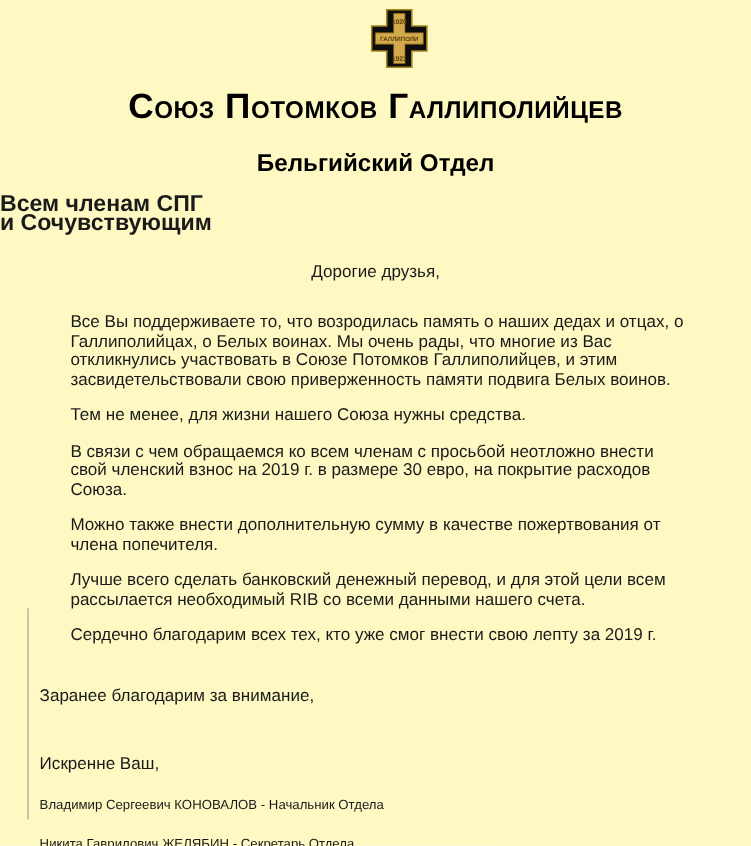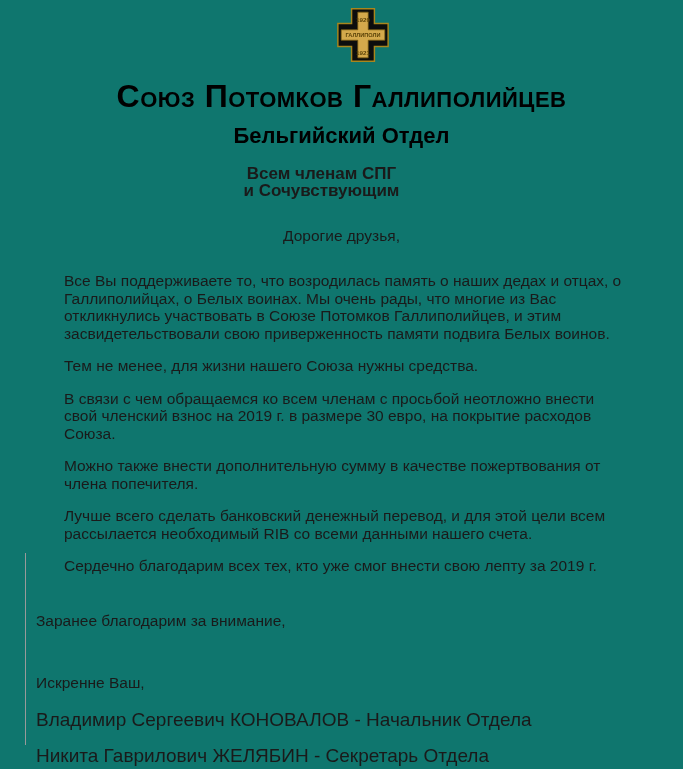--- a/index.html
+++ b/index.html
@@ -1,49 +1,49 @@
 <!DOCTYPE html>
 <html><head>
 <meta charset="utf-8">
 <style>
   html,body{margin:0;padding:0;}
   body{
     width:683px;height:769px;background:#ffffff;
     font-family:"Liberation Sans","DejaVu Sans",sans-serif;
     color:#1a1a1a;
   }
-  .page{position:relative;width:683px;height:769px;overflow:hidden;background:#0f766e;}
+  .page{position:relative;width:683px;height:769px;overflow:hidden;background:#fef9c3;}
 
   .emblem{
     width:52px;height:54px;
     margin:8px auto 0 auto;
     transform:translateX(21px);
   }
 
   .org-title{
     margin:16px 0 0 0;
     text-align:center;
     font-size:32px;
     font-weight:bold;
     font-variant:small-caps;
     letter-spacing:0.5px;
     color:#000000;
   }
   .org-subtitle{
-    margin:8px 0 0 0;
+    margin:20px 0 0 0;
     text-align:center;
     font-size:22px;
     font-weight:bold;
     color:#000000;
   }
 
   .recipient{
     margin:16px 40px 0 0;
-    text-align:center;
-    font-size:17px;
+    text-align:left;
+    font-size:21px;
     font-weight:bold;
     line-height:17px;
   }
 
   .salutation{
     margin:28px 0 0 0;
     text-align:center;
     font-size:15.5px;
   }
 
@@ -67,21 +67,21 @@
     font-size:15.5px;
     line-height:17.5px;
   }
   .signoff{
     margin:45px 40px 0 36px;
     font-size:15.5px;
     line-height:17.5px;
   }
   .signature{
     margin:19px 40px 0 36px;
-    font-size:19px;
+    font-size:12px;
     line-height:17.5px;
   }
 </style>
 </head>
 <body>
 
 <div class="page">
 
   <div class="emblem">
     <svg width="52" height="54" viewBox="0 0 50 52">

